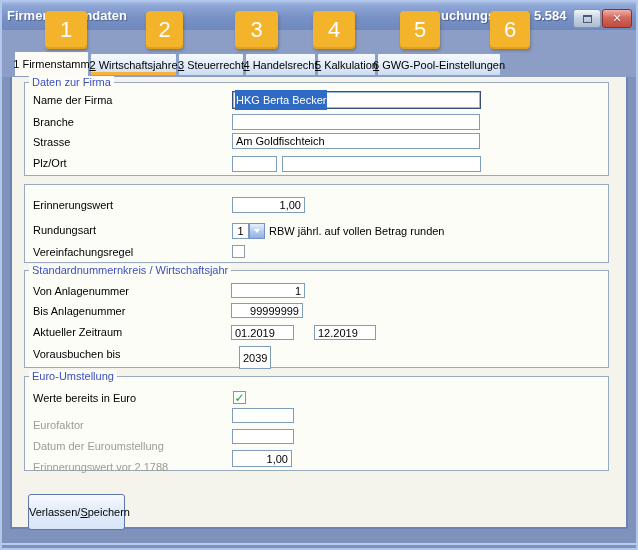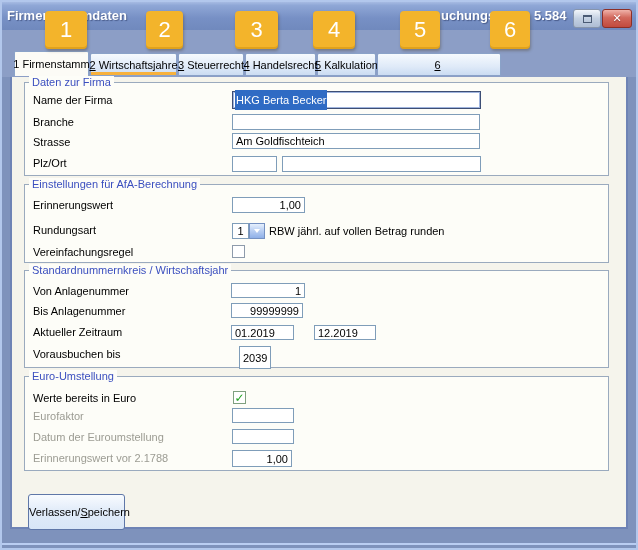--- a/index.html
+++ b/index.html
@@ -37,21 +37,21 @@
   
   .page { position:absolute; left:10px; top:77px; width:618px; height:452px; background:#f5f4ec;
           border:2px solid #6e83b5; border-top:none; }
   .bottom-line { position:absolute; left:2px; top:543px; width:634px; height:2px; background:#b9cdf2; }
 
   
   .fs { position:absolute; left:12px; width:585px; background:#fdfdf8; border:1px solid #9aaabe; }
   .fs-legend { position:absolute; top:-7px; left:4px; padding:0 3px; background:#fdfdf8;
                color:#3b4fbf; white-space:nowrap; }
   .lbl { position:absolute; left:8px; white-space:nowrap; line-height:13px; }
-  .lbl.disabled { color:#9c9c93; }
+  .lbl.disabled { color:#9c9c93;margin-top:9px; }
 
   
   .inp { position:absolute; border:1px solid #7f9db9; background:#fff; font-family:inherit;
          font-size:11px; color:#000; padding:0 3px; outline:none; }
   .inp.num { text-align:right; }
   .fakeinp { position:absolute; background:#fff; border:1px solid #3d4e75;
              box-shadow:inset 0 0 0 1px #9fb4de; display:flex; align-items:center; padding:0 2px; }
   .selection { background:#2f6bc4; color:#fff; padding:4px 1px; white-space:nowrap; }
 
   
@@ -116,41 +116,41 @@
   <div class="tab" style="left:245px;width:71px">
     <span class="tnum u">4</span>
     <span>Handelsrecht</span>
   </div>
   <div class="tab" style="left:317px;width:59px">
     <span class="tnum u">5</span>
     <span>Kalkulation</span>
   </div>
   <div class="tab" style="left:377px;width:124px">
     <span class="tnum u">6</span>
+    <span>GWG-Pool-Einstellungen</span>
   </div>
 
   <div class="page">
 
     <div class="fs" style="top:5px;height:94px">
       <span class="fs-legend">Daten zur Firma</span>
       <span class="lbl" style="top:11px">Name der Firma</span>
       <div class="fakeinp" style="left:207px;top:8px;width:249px;height:18px">
         <span class="selection">HKG Berta Becker</span>
       </div>
       <span class="lbl" style="top:33px">Branche</span>
       <input class="inp" style="left: 207px; top: 31px; width: 248px; height: 16px;" value="">
       <span class="lbl" style="top:53px">Strasse</span>
       <input class="inp" style="left: 207px; top: 50px; width: 248px; height: 16px;" value="Am Goldfischteich">
       <span class="lbl" style="top:74px">Plz/Ort</span>
       <input class="inp" style="left: 207px; top: 73px; width: 45px; height: 16px;" value="">
       <input class="inp" style="left: 257px; top: 73px; width: 199px; height: 16px;" value="">
     </div>
 
     <div class="fs" style="top:107px;height:79px">
-      <span class="fs-legend">Einstellungen für AfA-Berechnung</span>
       <span class="lbl" style="top:14px">Erinnerungswert</span>
       <input class="inp num" style="left: 207px; top: 12px; width: 73px; height: 16px;" value="1,00">
       <span class="lbl" style="top:39px">Rundungsart</span>
       <div class="combo-field" style="left:207px;top:38px">
         <span>1</span>
       </div>
       <div class="combo-btn" style="left:224px;top:38px">
         <span class="chevron"></span>
       </div>
       <span class="combo-text" style="left:244px;top:40px">RBW jährl. auf vollen Betrag runden</span>

